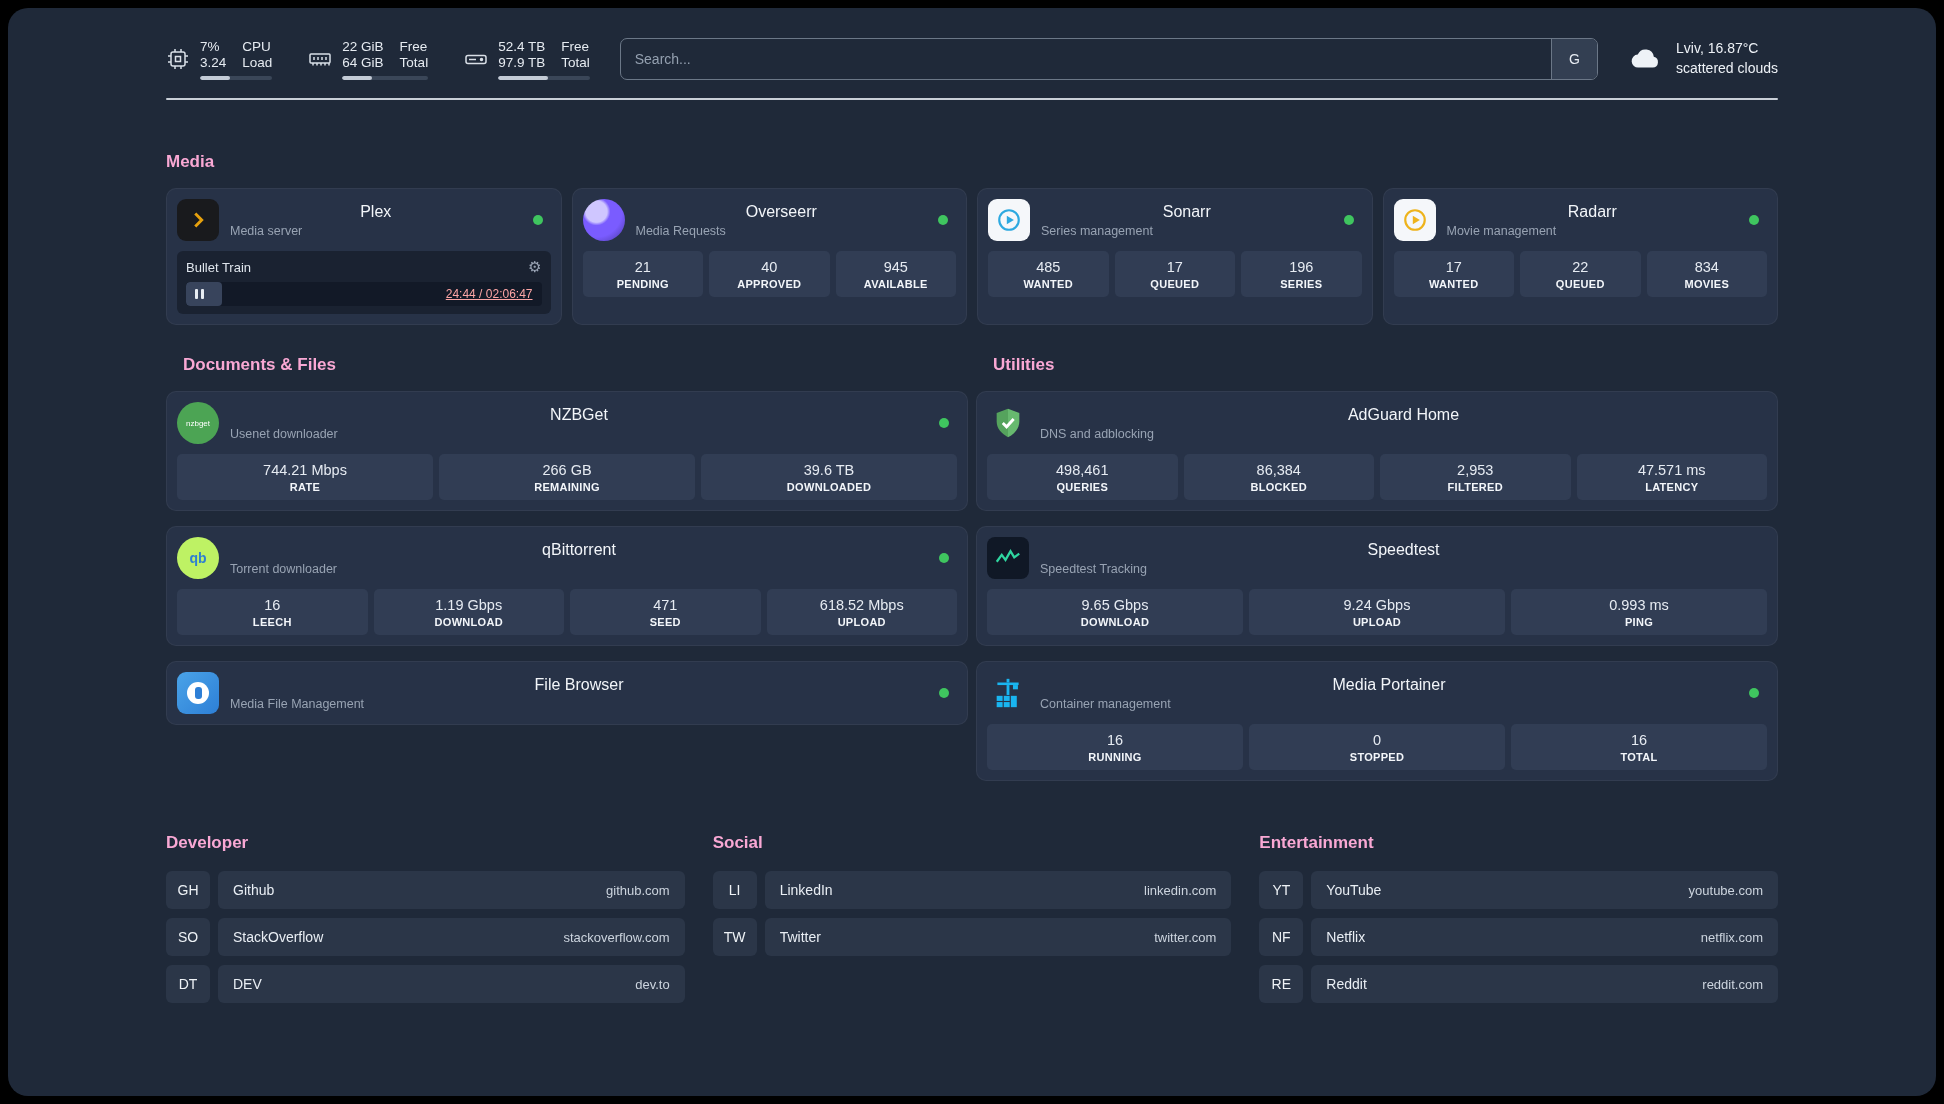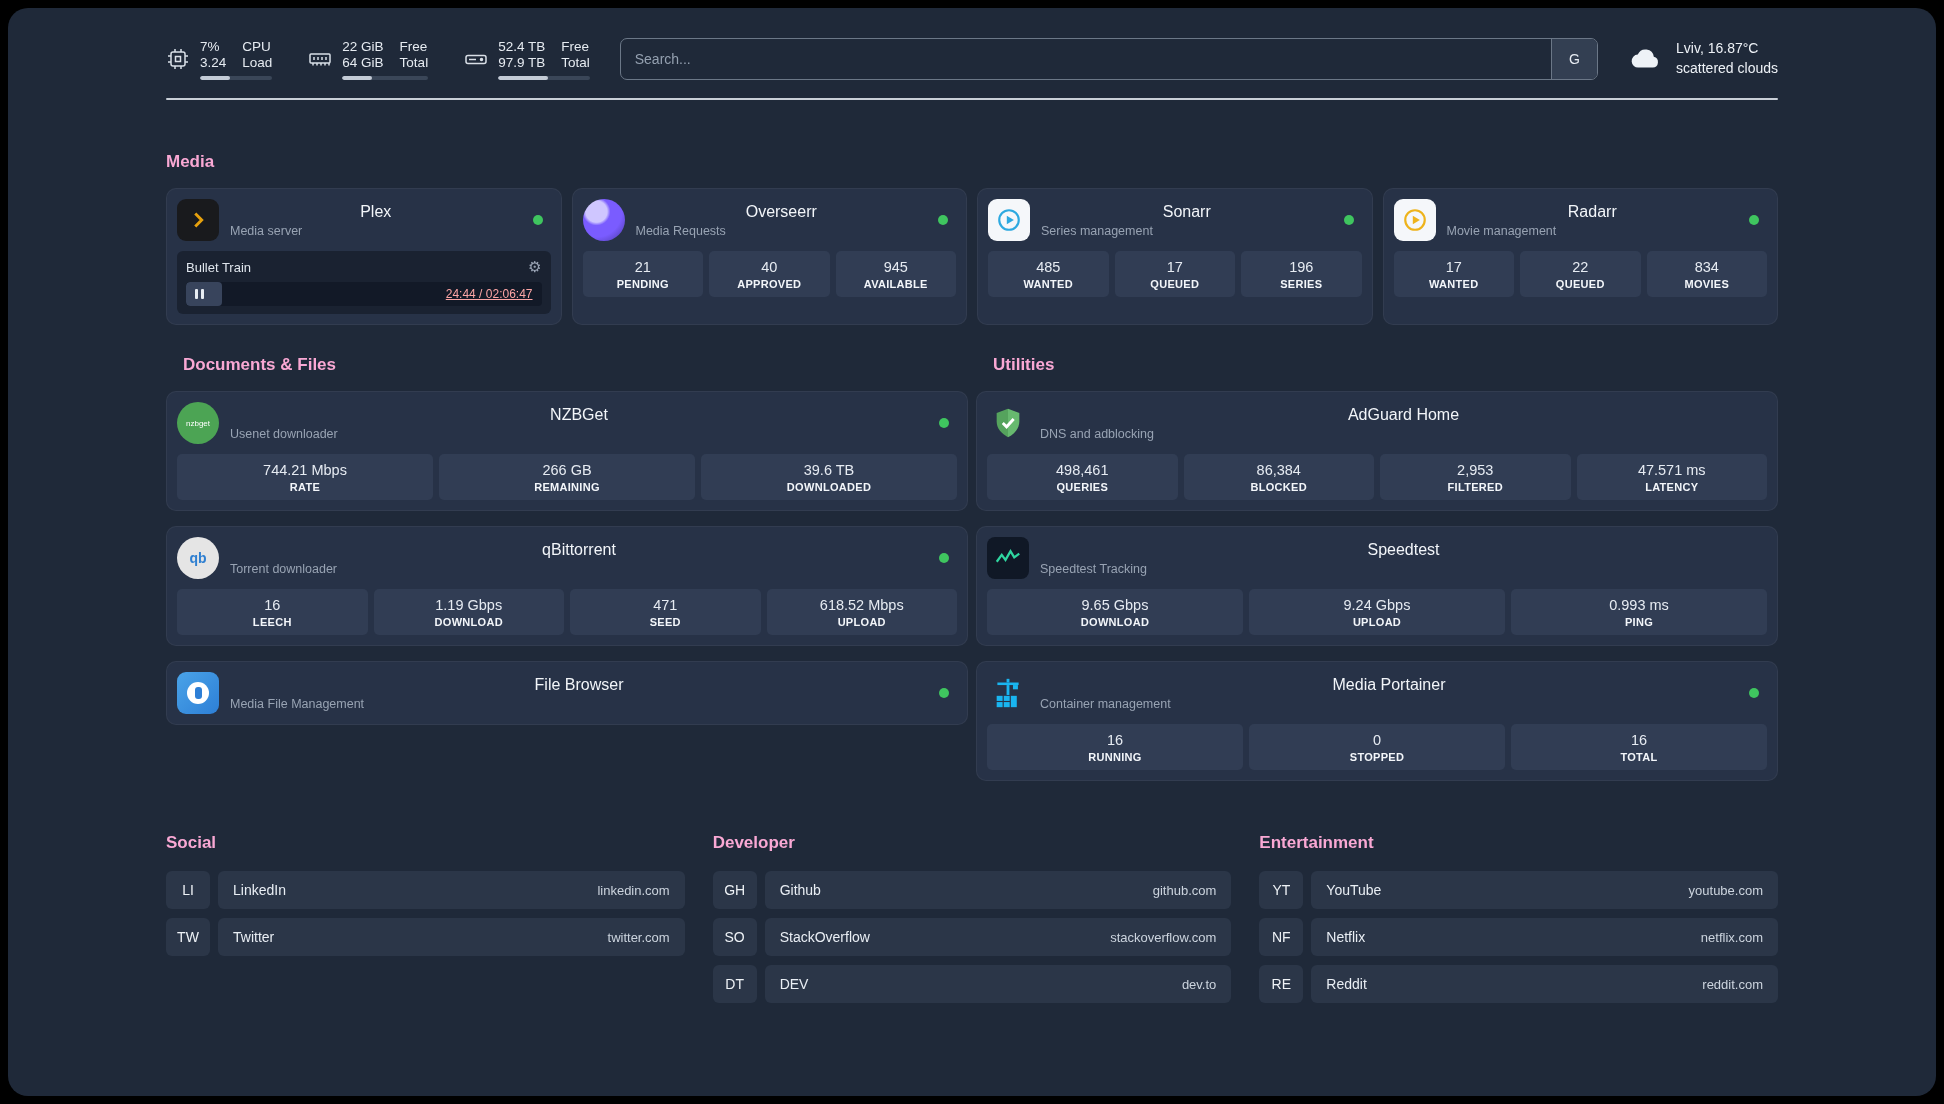--- a/index.html
+++ b/index.html
@@ -45,21 +45,21 @@
         align-items:center;justify-content:center;gap:3px;}
   .tv{font-size:14.5px;color:#e6ebf2;}
   .tl{font-size:11px;font-weight:bold;color:#f3f6fa;letter-spacing:.3px;}
 
   
   .ic-plex{background:#191a1d;}
   .ic-overseerr{border-radius:50%;background:radial-gradient(circle at 32% 30%,#cfc6ff 0 26%,#7a5cff 34% 62%,#46369e 100%);}
   .ic-sonarr,.ic-radarr{background:#f5f7fa;}
   .ic-nzbget{border-radius:50%;background:#4ca454;}
   .nzb-label{font-size:8px;color:#fff;}
-  .ic-qb{border-radius:50%;background:#e5e5e5;}
+  .ic-qb{border-radius:50%;background:#bef264;}
   .qb-label{font-size:14px;font-weight:bold;color:#2e7fd1;}
   .ic-fb{background:linear-gradient(135deg,#4aa3e8,#2d7fd6);position:relative;}
   .ic-fb::before{content:"";width:22px;height:22px;border-radius:50%;background:#fff;}
   .ic-fb::after{content:"";position:absolute;width:7px;height:12px;border-radius:3px;background:#2d7fd6;}
   .ic-adguard,.ic-speedtest,.ic-portainer{background:transparent;}
   .ic-speedtest{background:#101826;border-radius:8px;}
 
   
   .player{background:var(--player,#1a2231);border-radius:6px;padding:7px 9px 8px;display:flex;flex-direction:column;gap:6px;}
   .prow1{display:flex;justify-content:space-between;align-items:center;font-size:13px;color:#dfe5ec;}
@@ -467,61 +467,61 @@
           </div>
         </div>
 
       </div>
     </div>
   </div>
 
   <div class="bot">
 
     <div>
+      <h2 class="sec-title bm-title">Developer</h2>
+      <div class="bm-list">
+        <div class="bm-row">
+          <span class="bm-abbr">GH</span>
+          <span class="bm-bar">
+            <span class="bm-name">Github</span>
+            <span class="bm-url">github.com</span>
+          </span>
+        </div>
+        <div class="bm-row">
+          <span class="bm-abbr">SO</span>
+          <span class="bm-bar">
+            <span class="bm-name">StackOverflow</span>
+            <span class="bm-url">stackoverflow.com</span>
+          </span>
+        </div>
+        <div class="bm-row">
+          <span class="bm-abbr">DT</span>
+          <span class="bm-bar">
+            <span class="bm-name">DEV</span>
+            <span class="bm-url">dev.to</span>
+          </span>
+        </div>
+      </div>
+    </div>
+
+    <div>
       <h2 class="sec-title bm-title">Social</h2>
       <div class="bm-list">
         <div class="bm-row">
           <span class="bm-abbr">LI</span>
           <span class="bm-bar">
             <span class="bm-name">LinkedIn</span>
             <span class="bm-url">linkedin.com</span>
           </span>
         </div>
         <div class="bm-row">
           <span class="bm-abbr">TW</span>
           <span class="bm-bar">
             <span class="bm-name">Twitter</span>
             <span class="bm-url">twitter.com</span>
-          </span>
-        </div>
-      </div>
-    </div>
-
-    <div>
-      <h2 class="sec-title bm-title">Developer</h2>
-      <div class="bm-list">
-        <div class="bm-row">
-          <span class="bm-abbr">GH</span>
-          <span class="bm-bar">
-            <span class="bm-name">Github</span>
-            <span class="bm-url">github.com</span>
-          </span>
-        </div>
-        <div class="bm-row">
-          <span class="bm-abbr">SO</span>
-          <span class="bm-bar">
-            <span class="bm-name">StackOverflow</span>
-            <span class="bm-url">stackoverflow.com</span>
-          </span>
-        </div>
-        <div class="bm-row">
-          <span class="bm-abbr">DT</span>
-          <span class="bm-bar">
-            <span class="bm-name">DEV</span>
-            <span class="bm-url">dev.to</span>
           </span>
         </div>
       </div>
     </div>
 
     <div>
       <h2 class="sec-title bm-title">Entertainment</h2>
       <div class="bm-list">
         <div class="bm-row">
           <span class="bm-abbr">YT</span>

